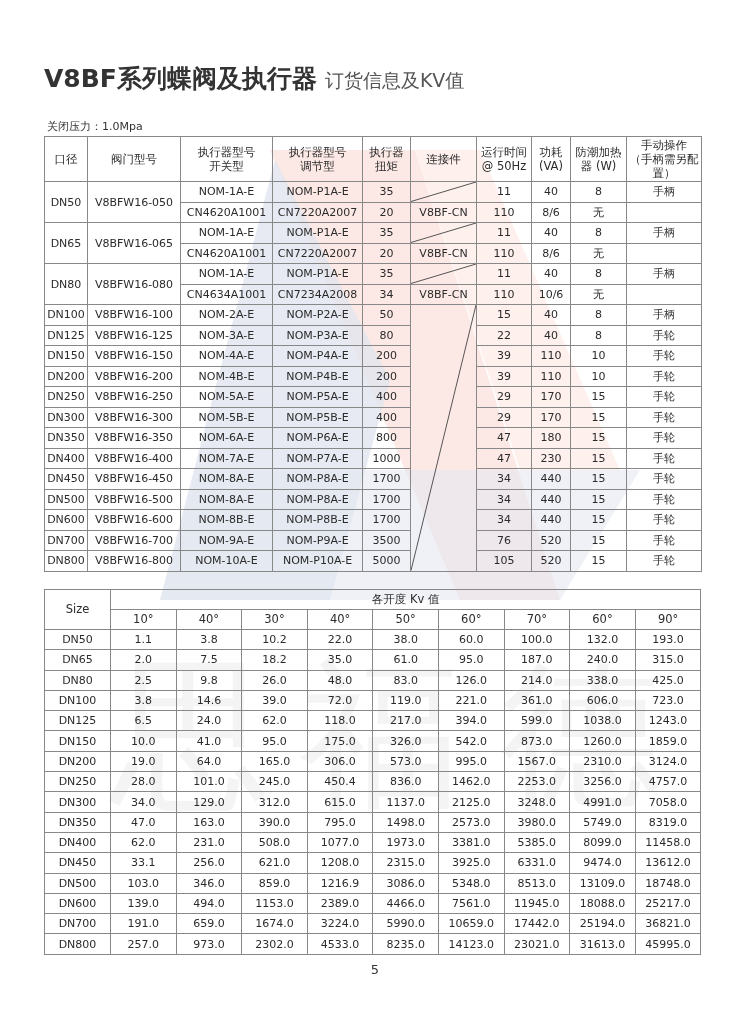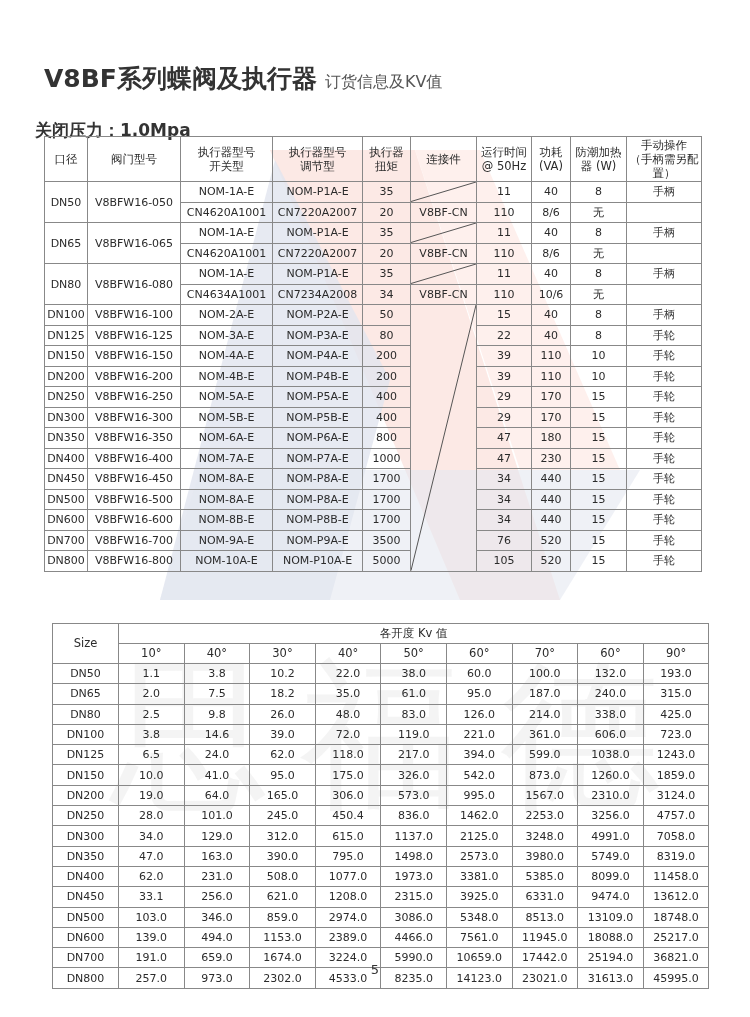--- a/index.html
+++ b/index.html
@@ -6,35 +6,35 @@
   body {
     width: 750px; height: 1017px; position: relative; overflow: hidden;
     font-family: "DejaVu Sans", "Liberation Sans", sans-serif;
     color: #2b2b2b;
   }
   .watermark { position: absolute; left: 0; top: 0; width: 750px; height: 1017px; z-index: 0; pointer-events: none; }
   .page-title {
     position: absolute; left: 44px; top: 62px; margin: 0;
     font-size: 25px; font-weight: bold; color: #333333; white-space: nowrap; z-index: 2;
   }
-  .page-title .sub { font-size: 16px; font-weight: normal; color: #555555; margin-left: 8px; }
+  .page-title .sub { font-size: 19px; font-weight: normal; color: #555555; margin-left: 8px; }
   .pressure {
-    position: absolute; left: 35px; top: 119px; font-size: 17px; color: #333; z-index: 2; font-weight: bold;
+    position: absolute; left: 47px; top: 119px; font-size: 11px; color: #333; z-index: 2;
   }
   table { border-collapse: collapse; position: absolute; z-index: 2; table-layout: fixed; }
   td, th {
     border: 1px solid #888888; text-align: center; vertical-align: middle;
     font-size: 11px; font-weight: normal; padding: 0; line-height: 13px; color: #2b2b2b;
     background: transparent;
   }
   #order-table { left: 44px; top: 136px; width: 657px; }
   #order-table th { height: 44px; line-height: 14px; font-size: 11.5px; }
   #order-table td { height: 19.5px; }
   #order-table td.diag { position: relative; }
-  #kv-table { left: 52px; top: 589px; width: 657px; margin-top: 34px; }
+  #kv-table { left: 44px; top: 589px; width: 657px; }
   #kv-table th { height: 19px; font-size: 11.5px; }
   #kv-table td { height: 19.3px; }
   .diag-svg { position: absolute; left: 0; top: 0; width: 100%; height: 100%; }
   .page-number { position: absolute; left: 0; width: 750px; top: 962px; text-align: center; font-size: 13px; color: #333; z-index: 2; }
 </style>
 </head>
 <body>
 
 <svg class="watermark" viewBox="0 0 750 1017">
   <polygon points="270,150 415,150 560,600 460,600" fill="#fbe5e1" opacity="0.85"></polygon>
@@ -482,21 +482,21 @@
         <td>3925.0</td>
         <td>6331.0</td>
         <td>9474.0</td>
         <td>13612.0</td>
       </tr>
       <tr>
         <td>DN500</td>
         <td>103.0</td>
         <td>346.0</td>
         <td>859.0</td>
-        <td>2974.0</td>
+        <td>1216.9</td>
         <td>3086.0</td>
         <td>5348.0</td>
         <td>8513.0</td>
         <td>13109.0</td>
         <td>18748.0</td>
       </tr>
       <tr>
         <td>DN600</td>
         <td>139.0</td>
         <td>494.0</td>

